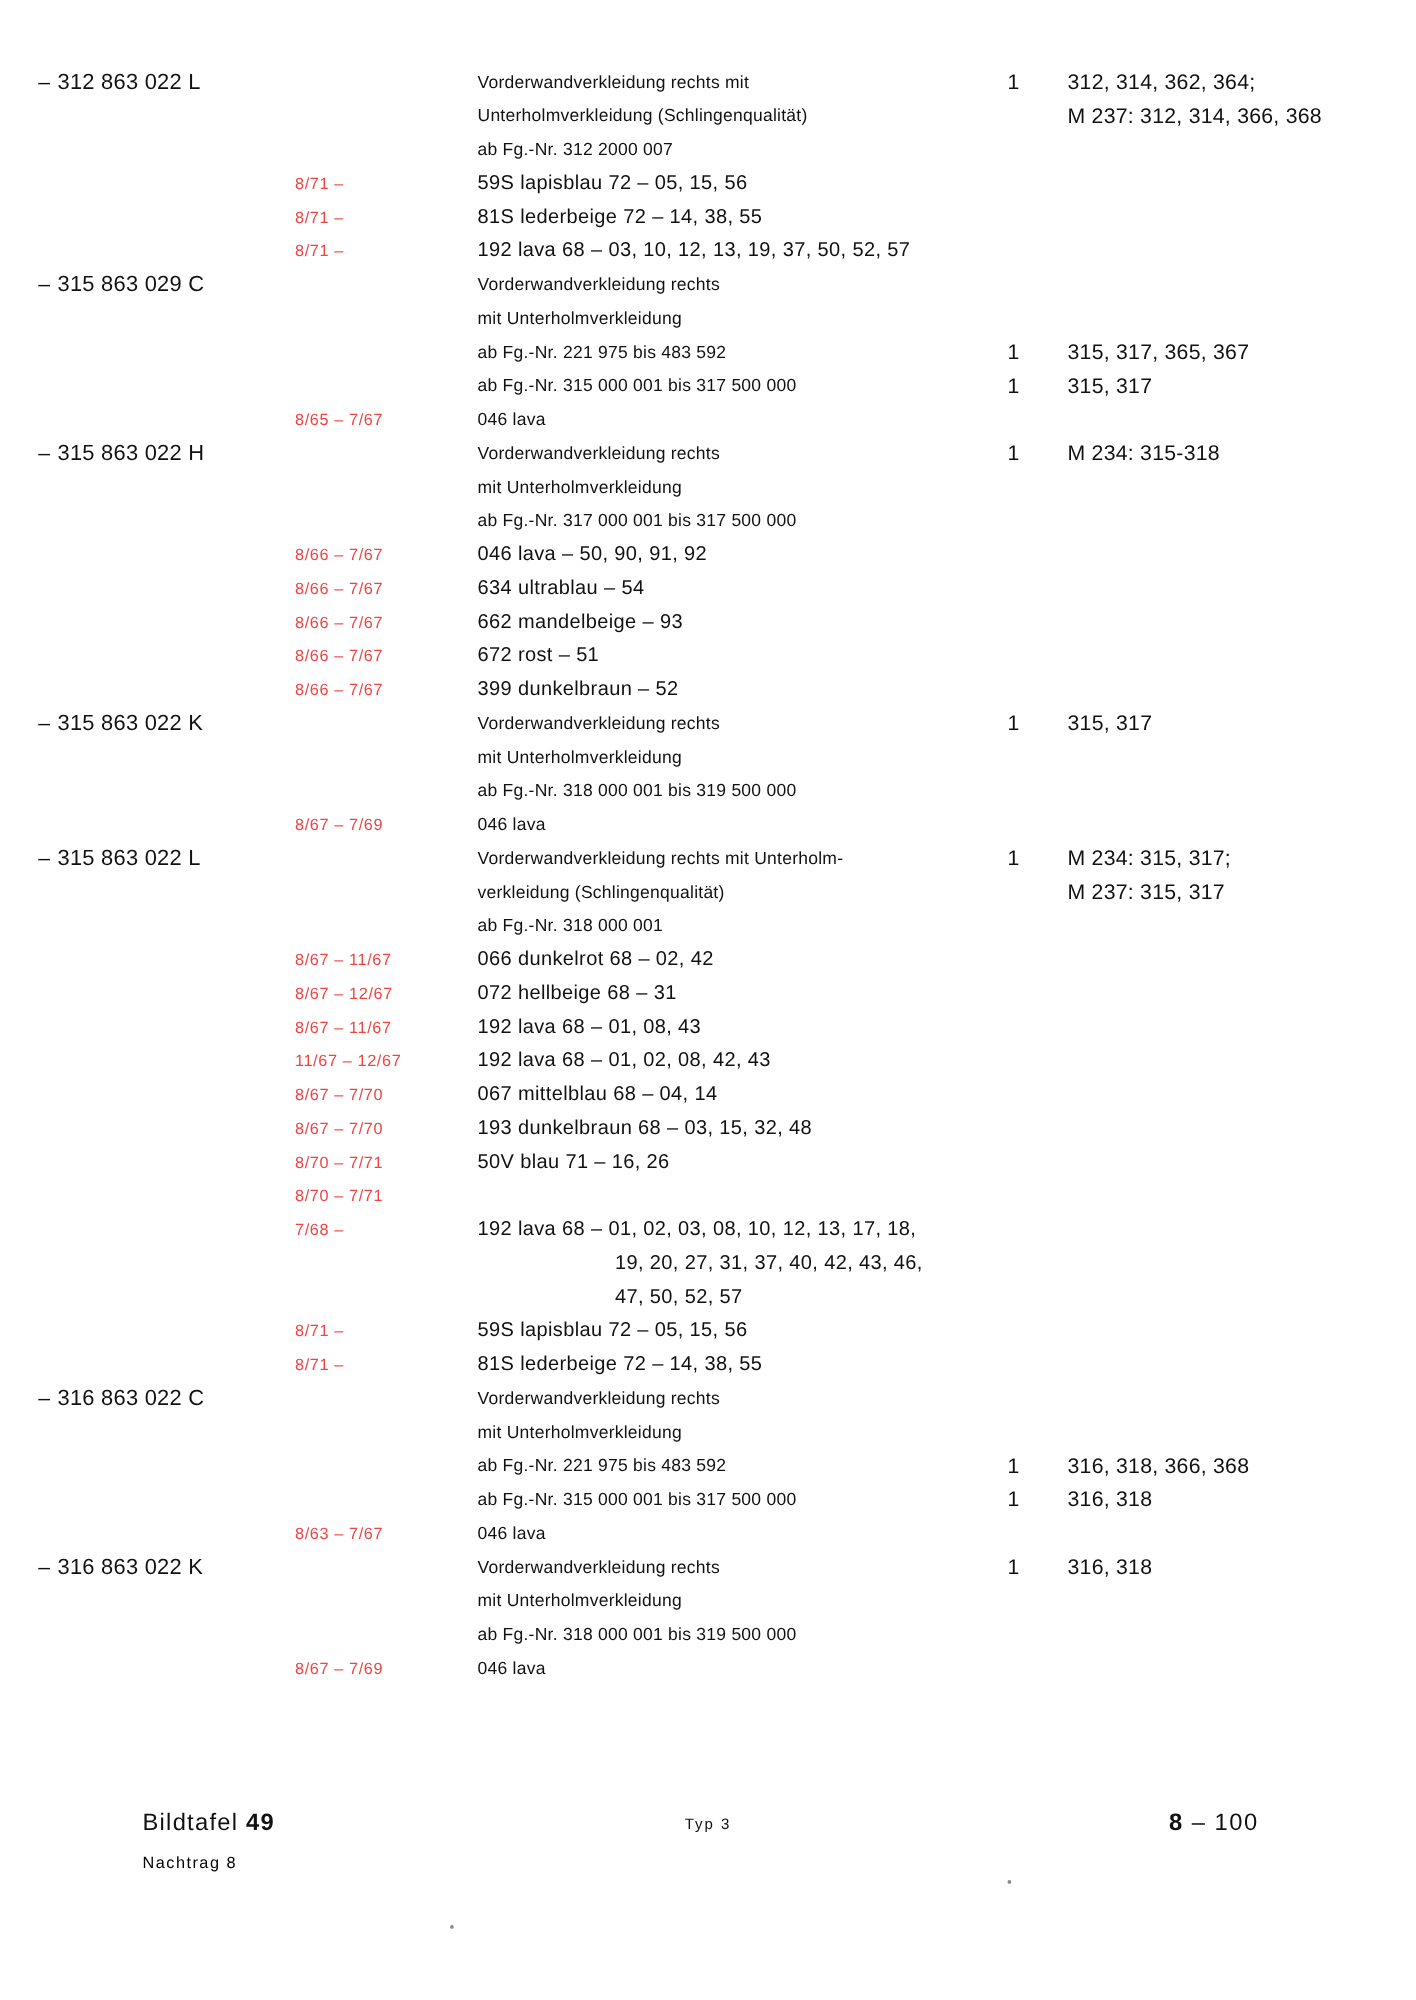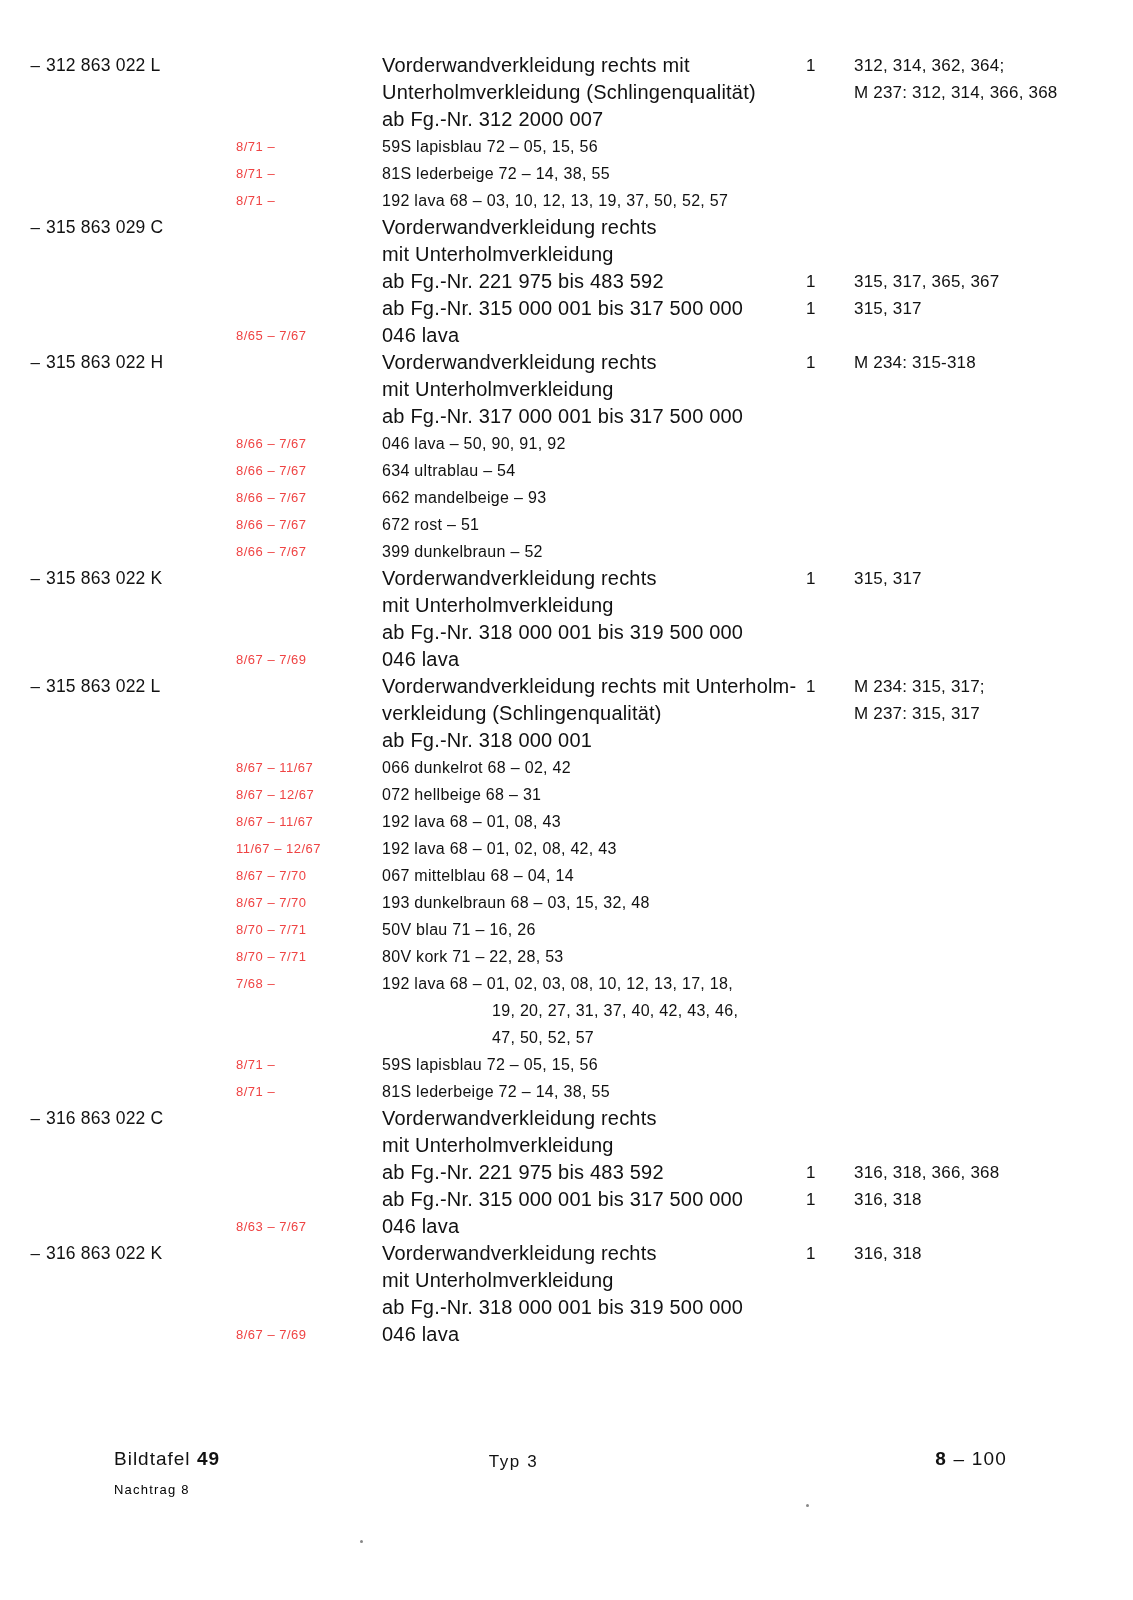--- a/index.html
+++ b/index.html
@@ -58,21 +58,21 @@
     line-height: 27px;
     letter-spacing: 0.5px;
     color: #ef4444;
     padding-left: 22px;
     box-sizing: border-box;
     white-space: nowrap;
   }
   .c-desc {
     width: 420px;
     flex: 0 0 420px;
-    font-size: 20px;
+    font-size: 14px;
     line-height: 27px;
     letter-spacing: 0.2px;
     white-space: nowrap;
   }
   .c-desc.small {
     font-size: 16px;
     letter-spacing: 0.3px;
   }
   .c-qty {
     width: 52px;
@@ -114,25 +114,24 @@
     left: 114px;
     top: 34px;
     font-size: 13px;
     letter-spacing: 1.2px;
     color: #000000;
   }
   .footer-center {
     position: absolute;
     left: 0;
     top: 4px;
-    width: 1003px;
+    width: 1133px;
     text-align: center;
-    font-size: 17px;
+    font-size: 12px;
     letter-spacing: 1.6px;
-    margin-left: 12px;
   }
   .footer-right {
     position: absolute;
     right: 126px;
     top: 0;
     font-size: 19px;
     letter-spacing: 1.2px;
     margin-left: 44px;
   }
   .footer-right b { font-weight: bold; }
@@ -410,21 +409,20 @@
         <div class="c-code"></div>
         <div class="c-date">8/70 – 7/71</div>
         <div class="c-desc small">50V   blau 71 – 16, 26</div>
         <div class="c-qty"></div>
         <div class="c-ref"></div>
       </div>
       <div class="row">
         <div class="c-dash"></div>
         <div class="c-code"></div>
         <div class="c-date">8/70 – 7/71</div>
-        <div class="c-desc small">80V   kork 71 – 22, 28, 53</div>
         <div class="c-qty"></div>
         <div class="c-ref"></div>
       </div>
       <div class="row">
         <div class="c-dash"></div>
         <div class="c-code"></div>
         <div class="c-date">7/68 –</div>
         <div class="c-desc small">192  lava 68 –  01, 02, 03, 08, 10, 12, 13, 17, 18,</div>
         <div class="c-qty"></div>
         <div class="c-ref"></div>

